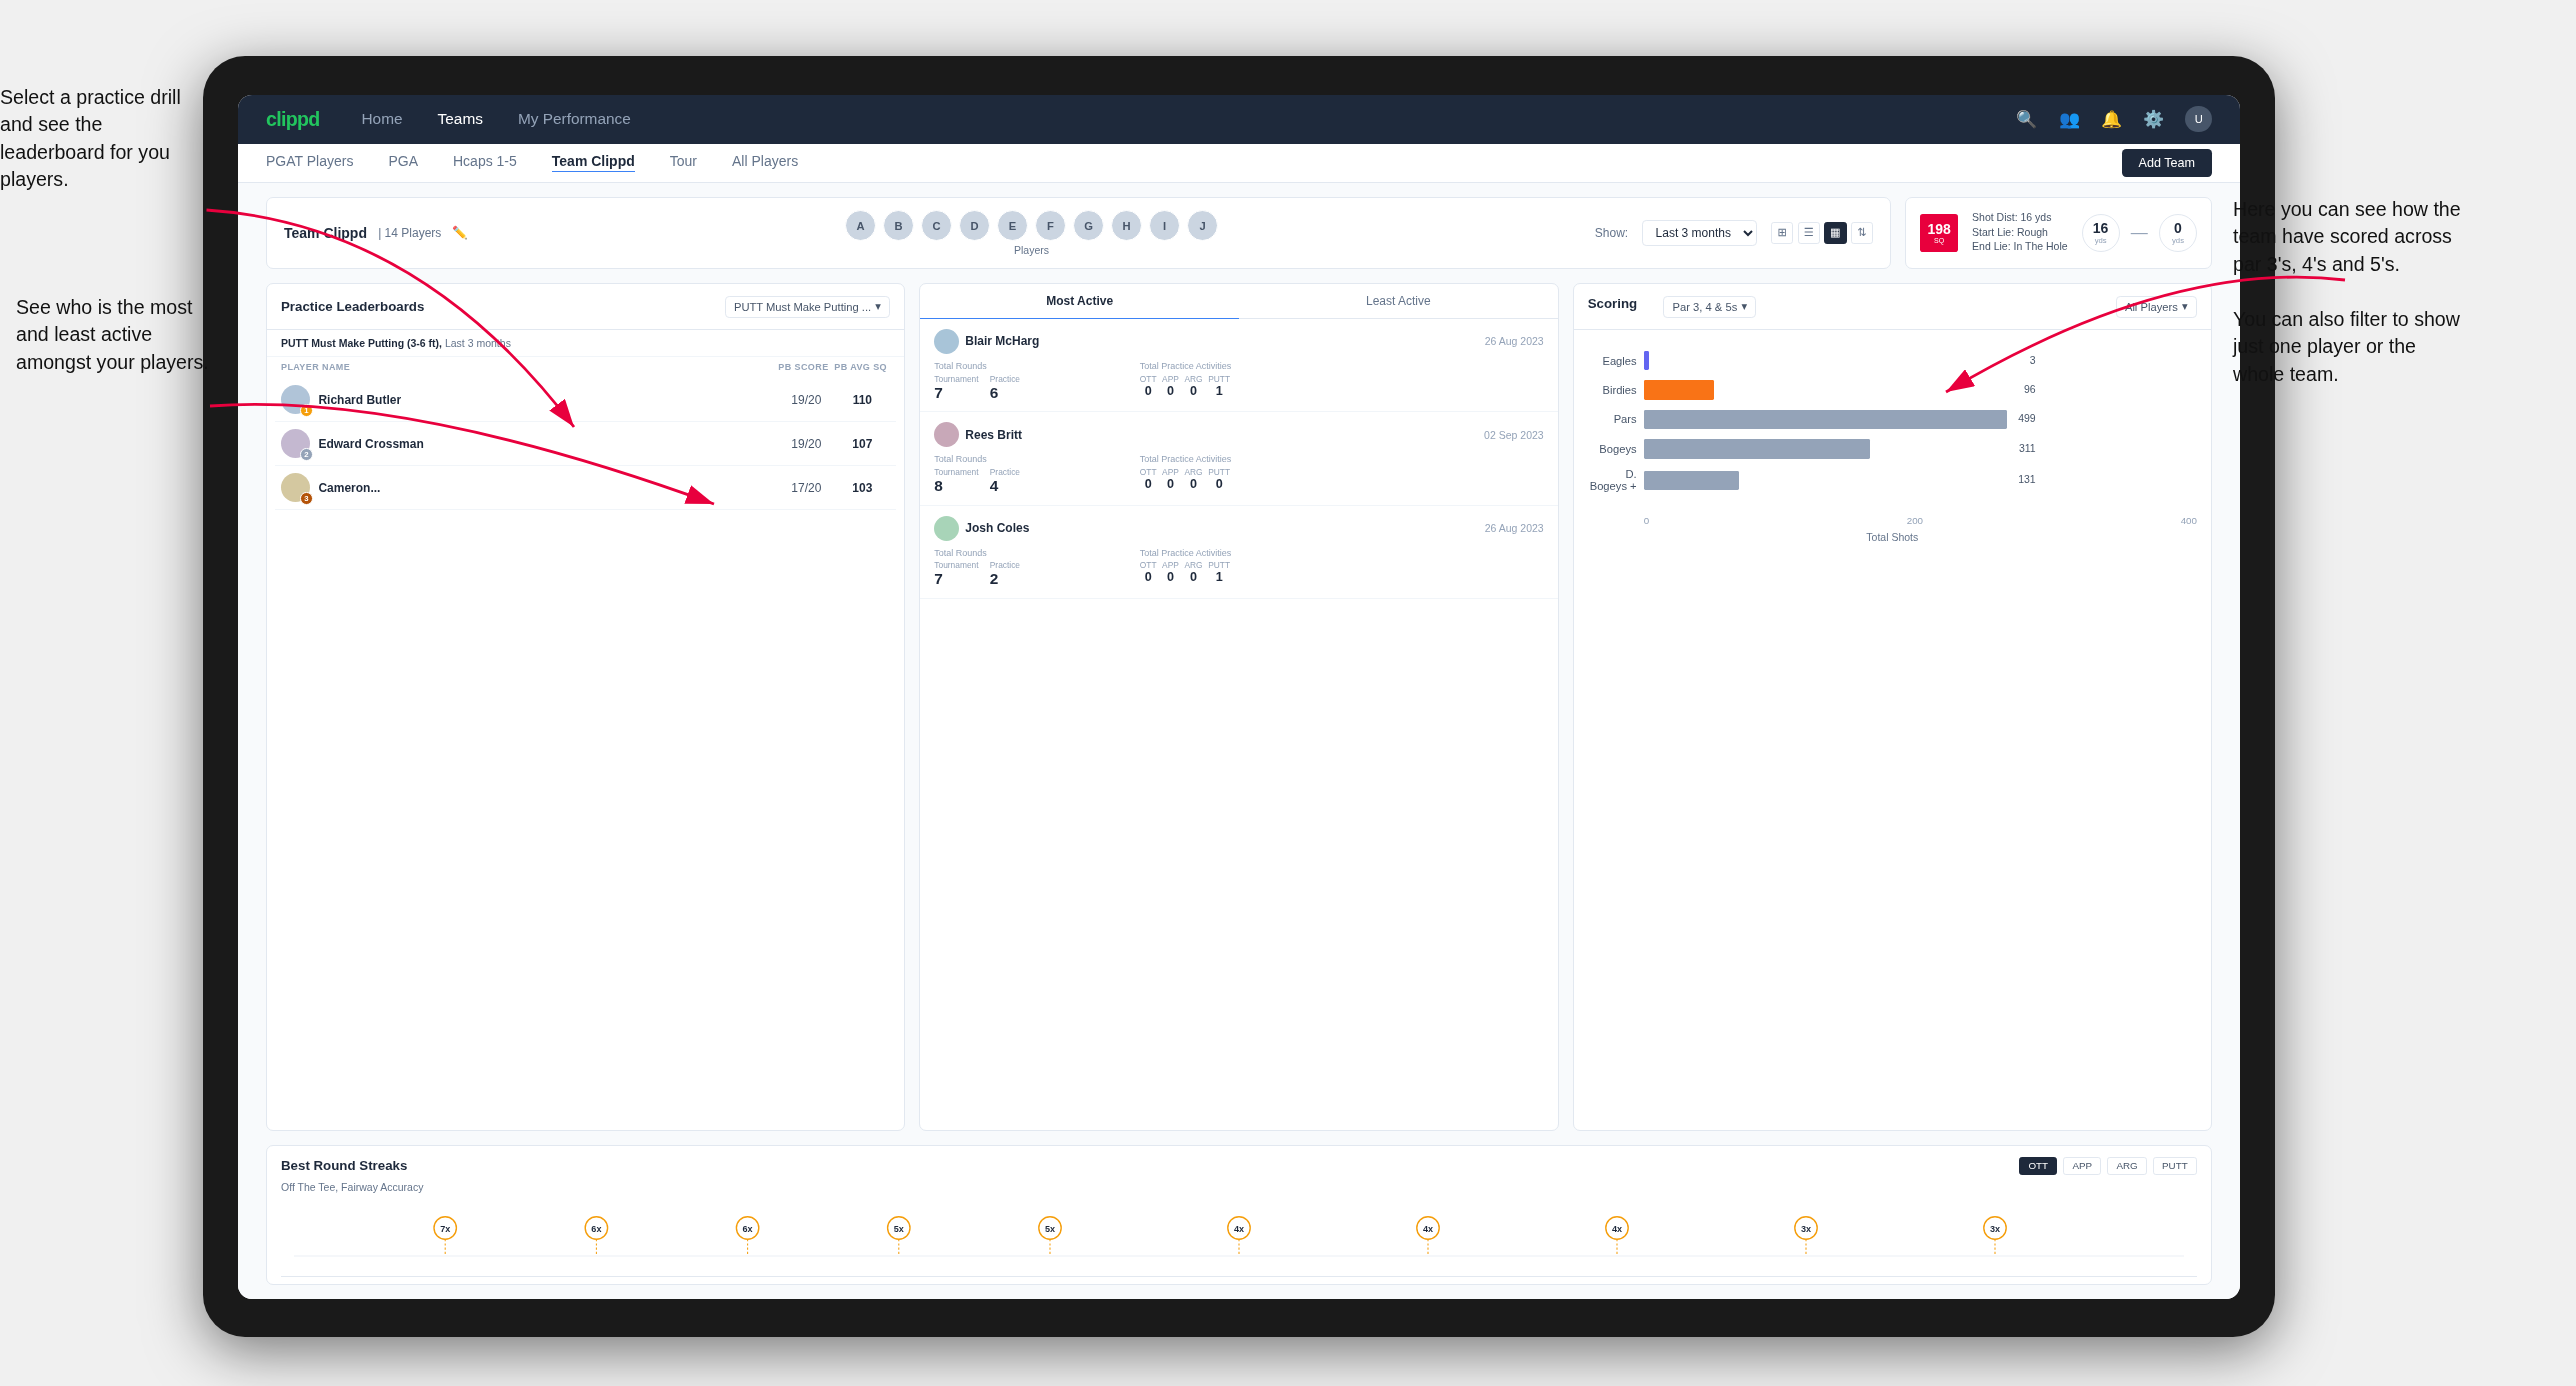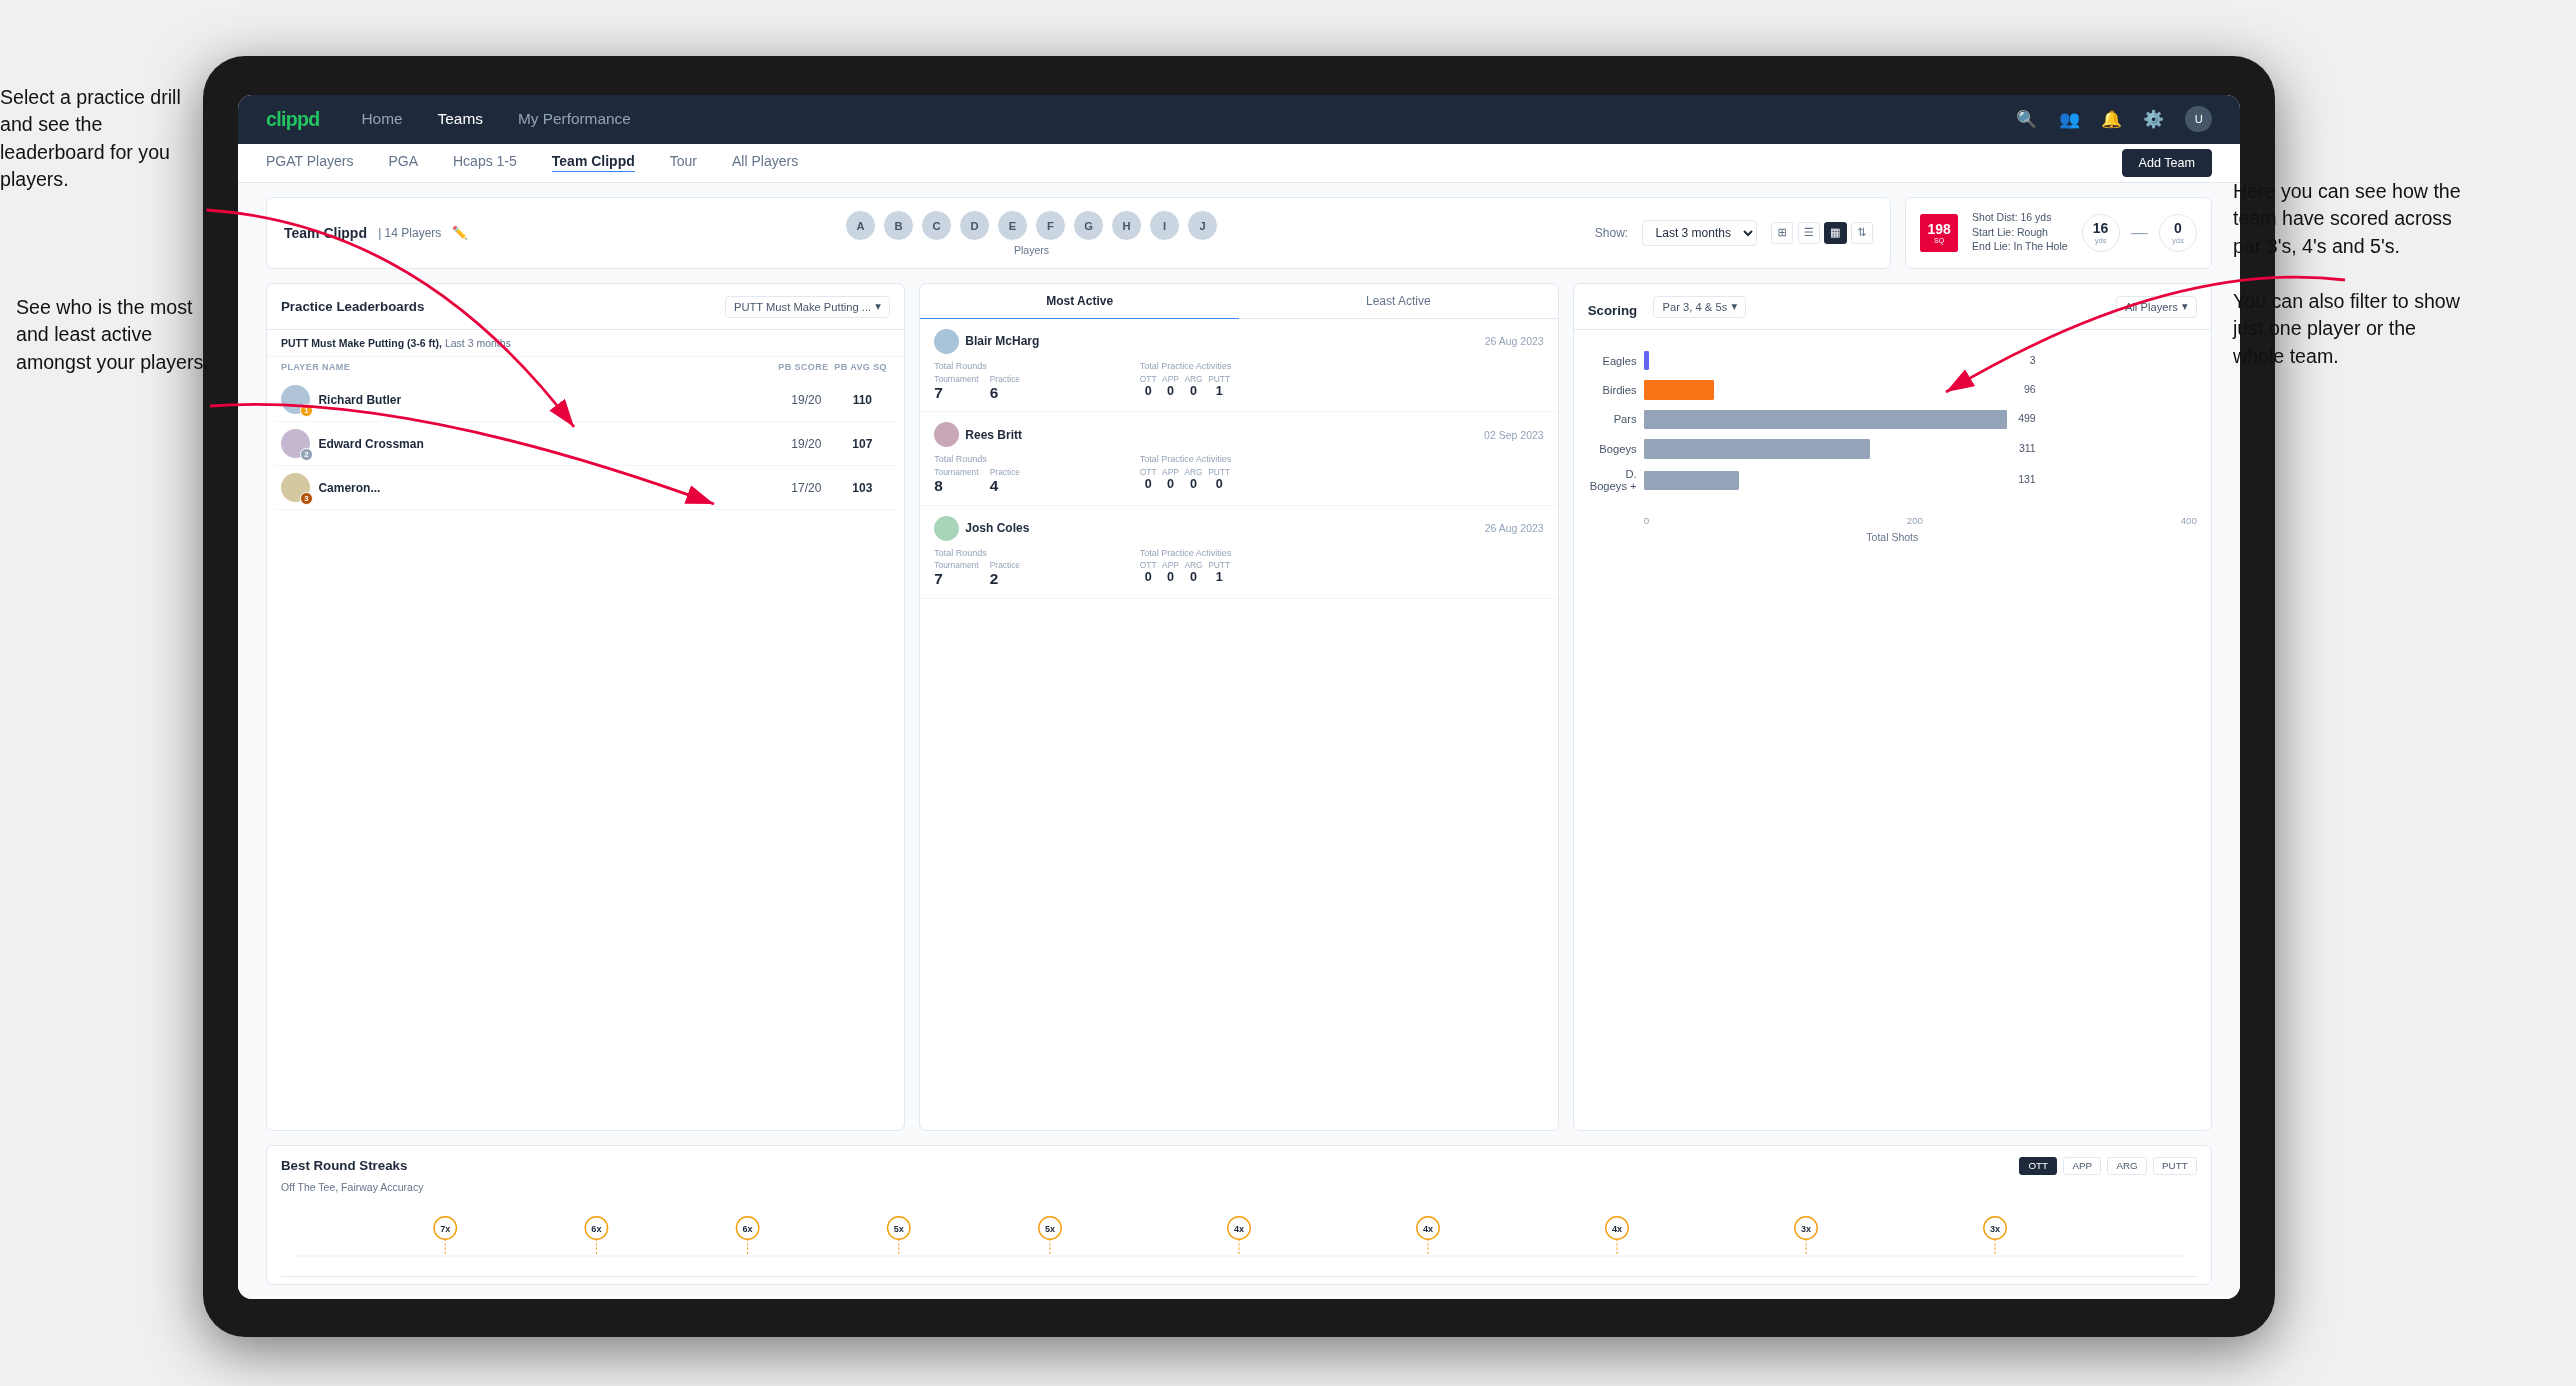--- a/index.html
+++ b/index.html
@@ -15,21 +15,21 @@
     
     .annotation {
       position: absolute;
       font-size: 19.6px;
       color: #111;
       line-height: 1.4;
       max-width: 196px;
     }
     .annotation-left1 { top: 84px; left: 0px; }
     .annotation-left2 { top: 294px; left: 16px; }
-    .annotation-right { top: 178px; right: 105px; max-width: 238px; }
+    .annotation-right { top: 196px; right: 105px; max-width: 238px; }
 
     
     .tablet-frame {
       position: absolute;
       top: 56px;
       left: 203px;
       width: 2072px;
       height: 1281px;
       background: #1a1a1a;
       border-radius: 42px;
@@ -470,22 +470,22 @@
       display: flex;
       gap: 5.6px;
     }
     .activity-practice-col { text-align: center; }
     .activity-practice-sublabel { font-size: 8.4px; color: #94a3b8; }
     .activity-practice-value { font-size: 12.6px; font-weight: 600; color: #1e293b; }
 
     
     .scoring-header {
       display: flex;
-      align-items: flex-end;
-      gap: 16px;
+      align-items: flex-start;
+      gap: 26px;
       padding: 11.2px 14px;
       border-bottom: 0.7px solid #e2e8f0;
     }
     .scoring-title {
       font-size: 13.3px;
       font-weight: 600;
       color: #1e293b;
     }
     .scoring-filter {
       display: flex;

